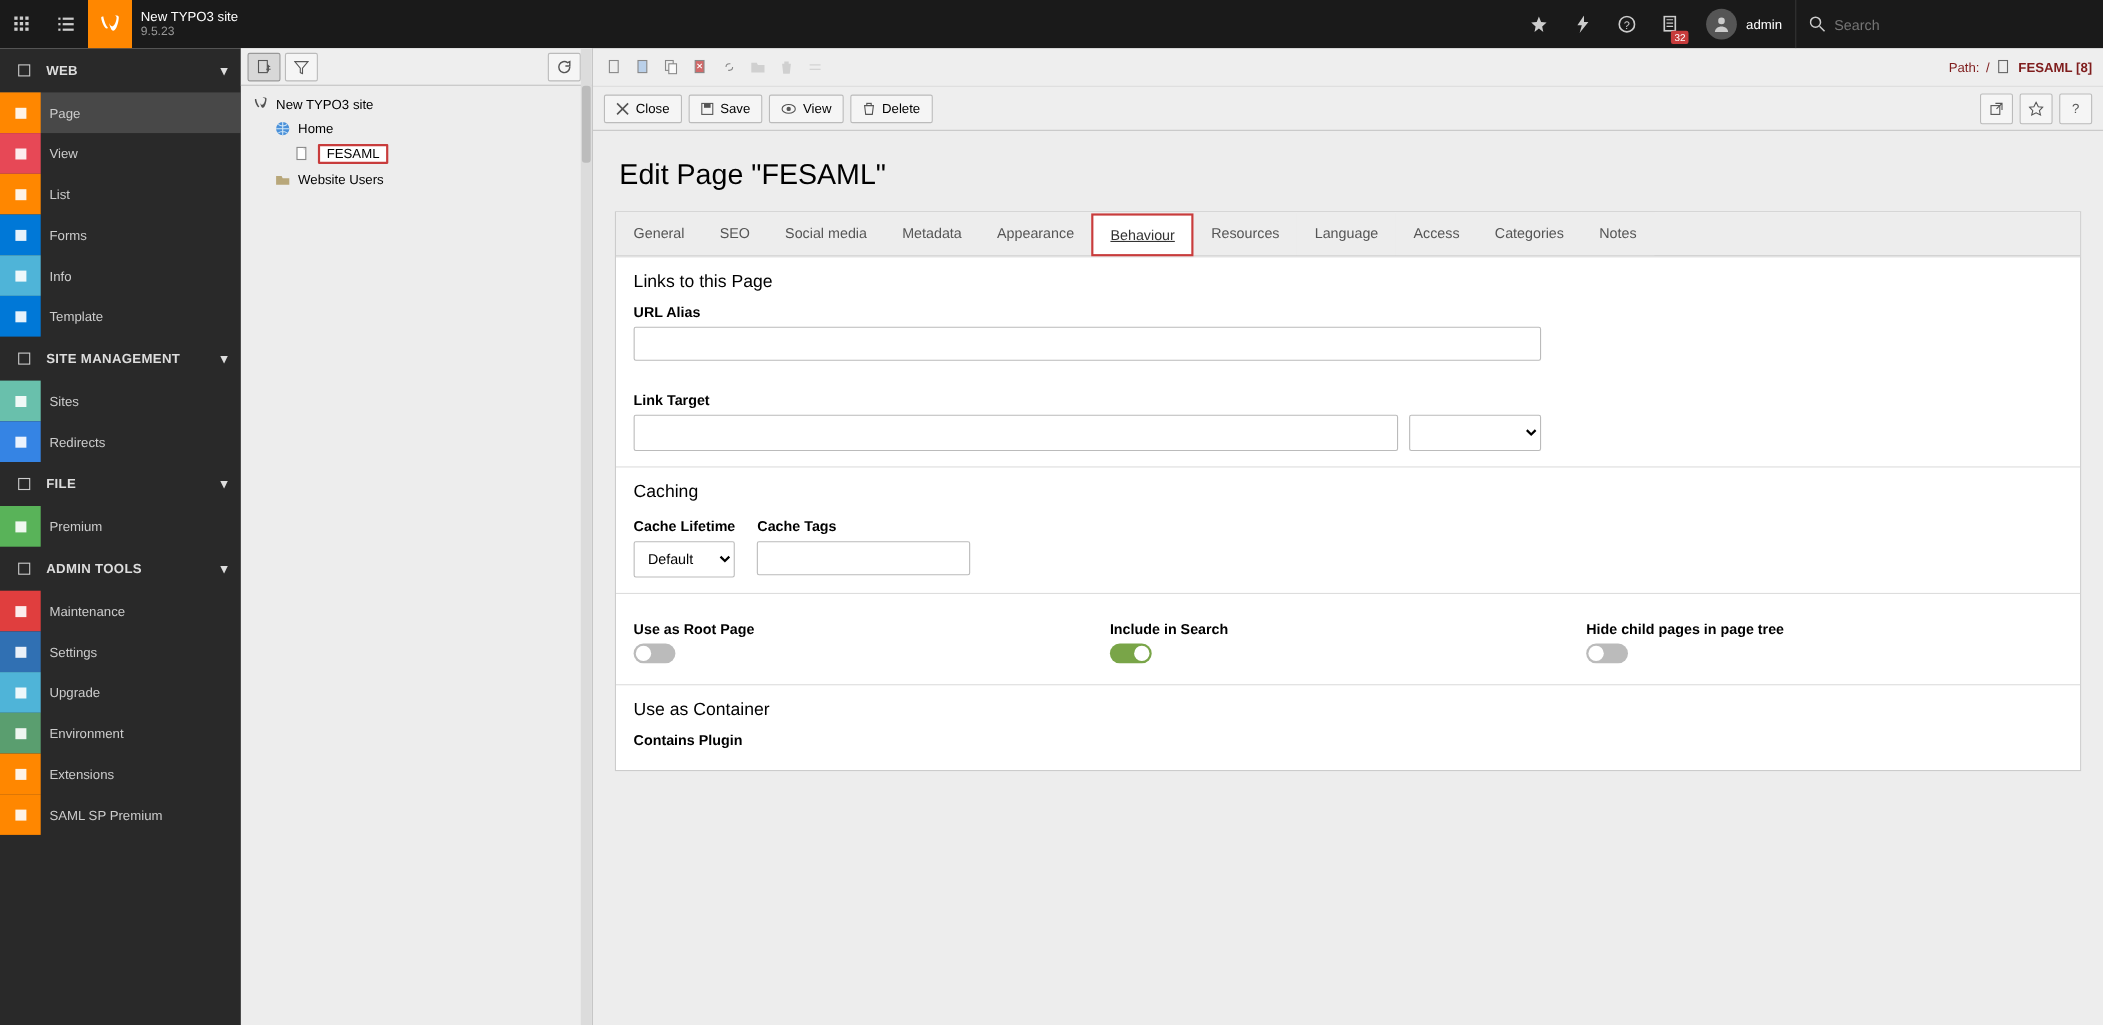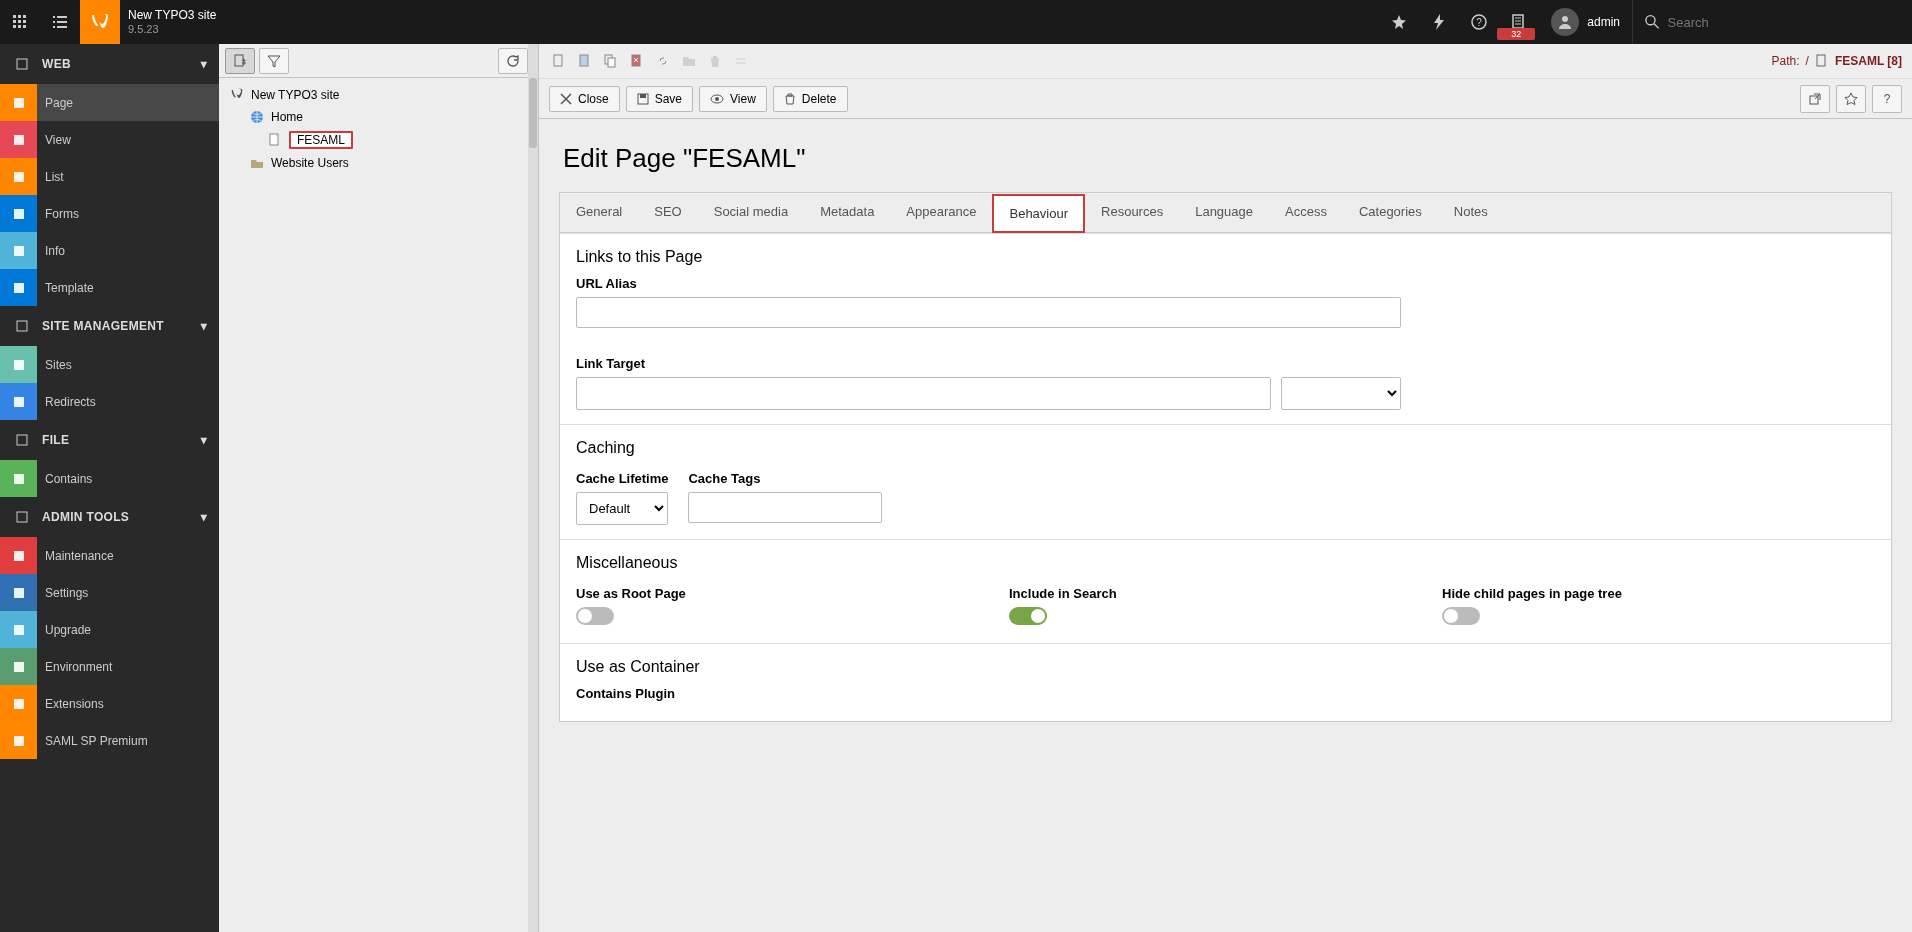--- a/index.html
+++ b/index.html
@@ -6,21 +6,21 @@
 body { background: #ededed; overflow: hidden; width: 1912px; height: 932px; }
 
 
 .topbar { background: #1a1a1a; height: 44px; display: flex; align-items: center; color: #fff; font-size: 12px; }
 .topbar .icon-btn { width: 40px; height: 44px; display: flex; align-items: center; justify-content: center; cursor: pointer; }
 .topbar .logo { width: 40px; height: 44px; background: #ff8700; display: flex; align-items: center; justify-content: center; }
 .topbar .site-info { padding-left: 8px; display: flex; flex-direction: column; justify-content: center; line-height: 1.2; }
 .topbar .site-title { font-size: 12px; }
 .topbar .site-version { font-size: 11px; color: #999; }
 .topbar .spacer { flex: 1; }
-.topbar .badge-num { position: absolute; bottom: 4px; right: 4px; background: #c83c3c; color: #fff; font-size: 9px; padding: 1px 14px; border-radius: 2px; }
+.topbar .badge-num { position: absolute; bottom: 4px; right: 4px; background: #c83c3c; color: #fff; font-size: 9px; padding: 1px 3px; border-radius: 2px; }
 .topbar .icon-btn { position: relative; }
 .topbar .user { display: flex; align-items: center; padding: 0 12px; }
 .topbar .avatar { width: 28px; height: 28px; border-radius: 50%; background: #555; display: flex; align-items: center; justify-content: center; margin-right: 8px; }
 .topbar .search { display: flex; align-items: center; padding: 0 12px; width: 280px; border-left: 1px solid #333; height: 44px; }
 .topbar .search input { background: transparent; border: none; color: #ffffff; font-size: 13px; outline: none; margin-left: 8px; width: 100%; }
 
 
 .layout { display: flex; height: calc(932px - 44px); }
 
 
@@ -63,21 +63,21 @@
 .docheader .btn { display: flex; align-items: center; gap: 6px; border: 1px solid #bbb; background: #f5f5f5; padding: 5px 10px; font-size: 12px; cursor: pointer; border-radius: 2px; }
 .docheader .row2 .rspacer { flex: 1; }
 .docheader .sqbtn { width: 30px; height: 28px; border: 1px solid #bbb; background: #f5f5f5; display: flex; align-items: center; justify-content: center; border-radius: 2px; cursor: pointer; }
 
 
 .formwrap { flex: 1; overflow-y: auto; padding: 18px 20px; background: #ededed; }
 .form-card { background: #fff; border: 1px solid #ccc; }
 .page-title { font-size: 26px; font-weight: normal; padding: 6px 4px 18px; }
 .tabs { display: flex; background: #ededed; border-bottom: 1px solid #ccc; }
 .tab { padding: 10px 15px; font-size: 13px; color: #555; cursor: pointer; border: 1px solid transparent; border-bottom: none; background: #ededed; }
-.tab.active { border: 2px solid #c83c3c; background: #fff; color: #333; position: relative; top: 1px; }
+.tab.active { border: 2px solid #c83c3c; background: #fff; color: #333; position: relative; top: 1px; text-decoration: underline; }
 .section { border-top: 1px solid #ddd; padding: 14px 16px; }
 .section:first-of-type { border-top: none; }
 .section h3 { font-size: 16px; font-weight: normal; margin-bottom: 4px; }
 .field-label { font-weight: bold; font-size: 13px; margin: 10px 0 6px; }
 .text-input, .select-input { width: 100%; border: 1px solid #bbb; padding: 7px 8px; font-size: 13px; border-radius: 2px; background: #fff; }
 .w-800 { max-width: 825px; }
 .w-small { max-width: 125px; }
 .link-target-row { display: flex; gap: 10px; max-width: 825px; }
 .link-target-row input { flex: 1; }
 .link-target-row select { width: 120px; }
@@ -271,21 +271,21 @@
         </span>
         <span>FILE</span>
         <span class="chev">▾</span>
       </div>
       <div class="item">
         <div class="color-icon" style="background:#59b359">
           <svg width="16" height="16">
             <rect x="3" y="3" width="10" height="10" fill="#fff" opacity="0.9"></rect>
           </svg>
         </div>
-        <span class="label">Contains</span>
+        <span class="label">Premium</span>
       </div>
       <div class="group-header">
         <span class="gh-icon">
           <svg width="14" height="14">
             <rect x="2" y="2" width="10" height="10" fill="none" stroke="#ccc"></rect>
           </svg>
         </span>
         <span>ADMIN TOOLS</span>
         <span class="chev">▾</span>
       </div>
@@ -544,21 +544,20 @@
               <select class="select-input w-small"><option>Default</option></select>
             </div>
             <div>
               <div class="field-label">Cache Tags</div>
               <input class="text-input" type="text" value="" style="">
             </div>
           </div>
         </div>
 
         <div class="section">
-          <h3>Miscellaneous</h3>
           <div class="cols-3">
             <div>
               <div class="field-label">Use as Root Page</div>
               <div class="toggle" id="tg-root"><div class="knob"></div></div>
             </div>
             <div>
               <div class="field-label">Include in Search</div>
               <div class="toggle on" id="tg-search"><div class="knob"></div></div>
             </div>
             <div>

